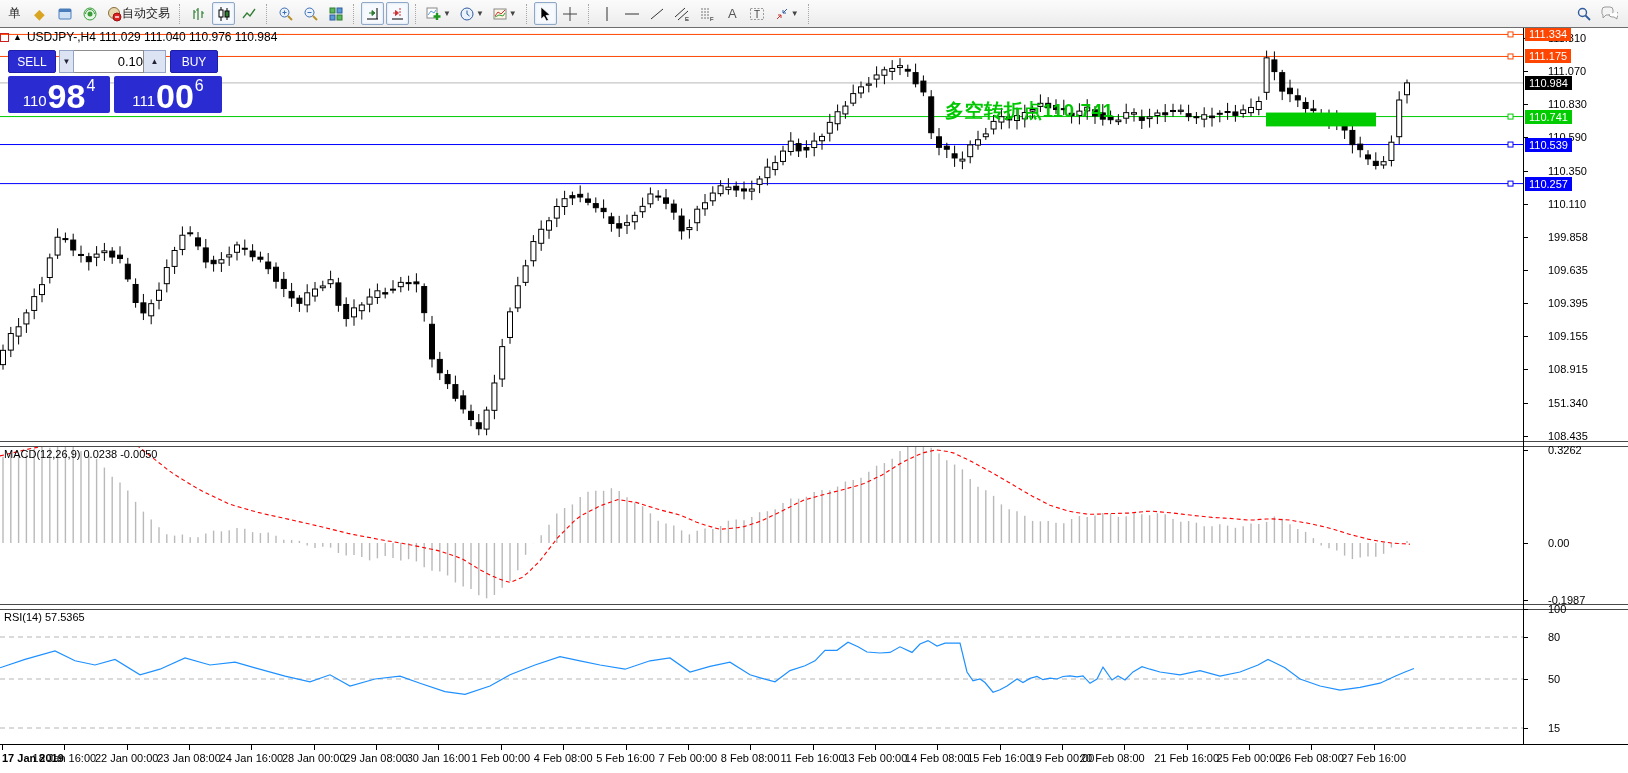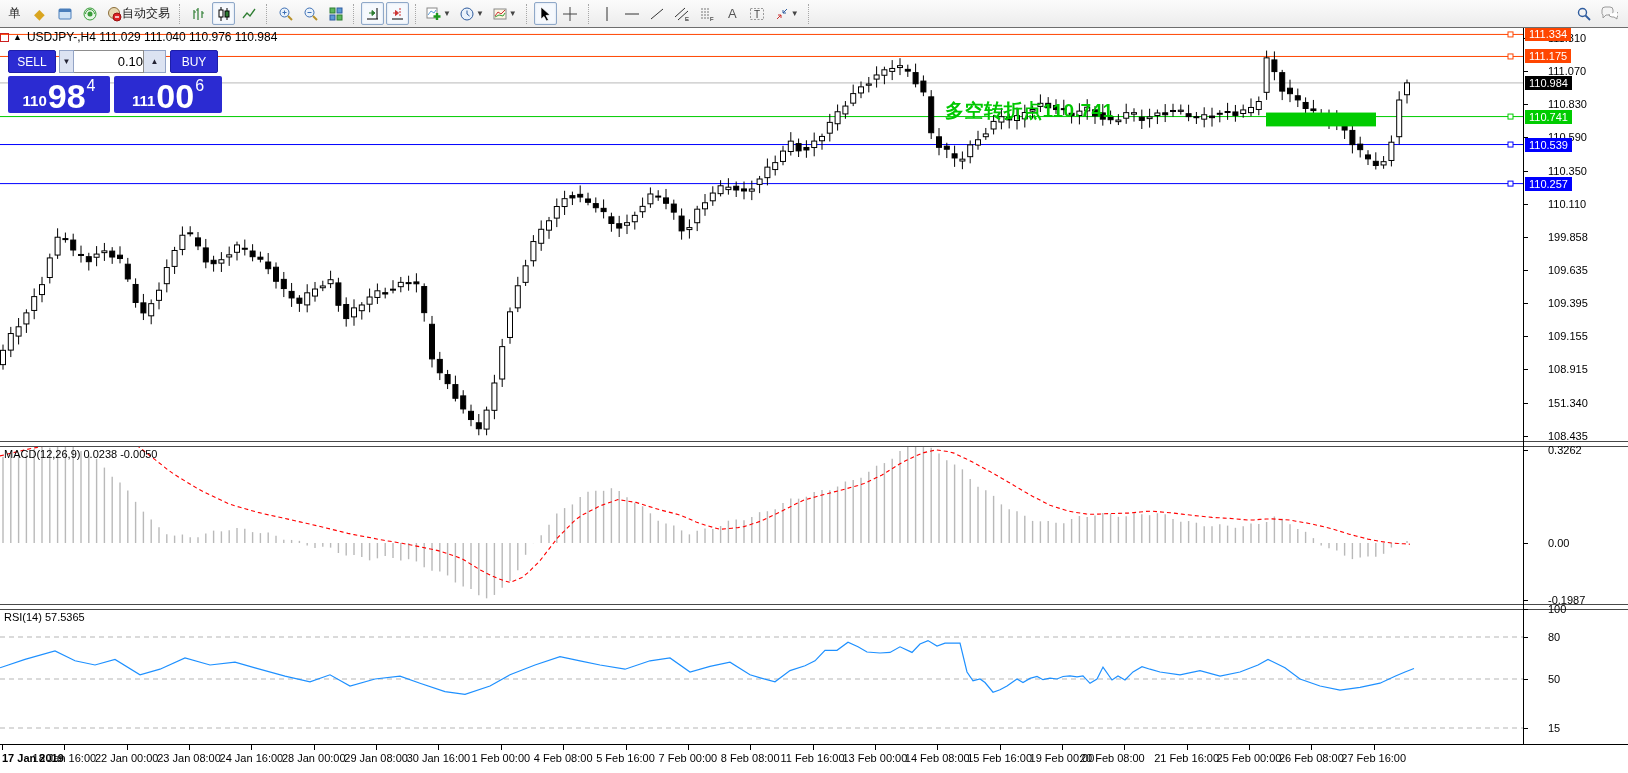--- a/index.html
+++ b/index.html
@@ -53,21 +53,21 @@
   #vol-down{width:15px;margin-left:3px;background:#dce3f2;border:1px solid #93a4c6;color:#223;
     font-size:8px;display:flex;align-items:center;justify-content:center;box-sizing:border-box;}
   #vol-field{width:70px;background:#fff;border:1px solid #8d8d8d;border-left:none;box-sizing:border-box;
     font-size:13px;color:#000;text-align:right;padding-right:0;display:flex;align-items:center;justify-content:flex-end;}
   #vol-up{width:22px;background:#dce3f2;border:1px solid #93a4c6;border-left:none;color:#223;
     font-size:8px;display:flex;align-items:center;justify-content:center;box-sizing:border-box;margin-right:2px;}
   .tp-row2{display:flex;margin-top:3px;height:37px;}
   .price-box{background:#2b2bd2;color:#fff;border-radius:2px;display:flex;align-items:flex-end;
     justify-content:center;padding-bottom:1px;box-sizing:border-box;}
   #sell-price-box{width:102px;} #buy-price-box{width:108px;margin-left:4px;}
-  .pb-small{font-size:15px;line-height:1;margin-bottom:4px;font-weight:bold;}
+  .pb-small{font-size:15px;line-height:1;margin-bottom:4px;}
   .pb-big{font-size:34px;font-weight:bold;line-height:0.95;margin:0 1px;}
   .pb-sup{font-size:16px;line-height:1;align-self:flex-start;margin-top:2px;}
 </style>
 </head>
 <body>
 
 <div id="root">
 
   <div id="toolbar">
     <button class="tbbtn">单</button>

